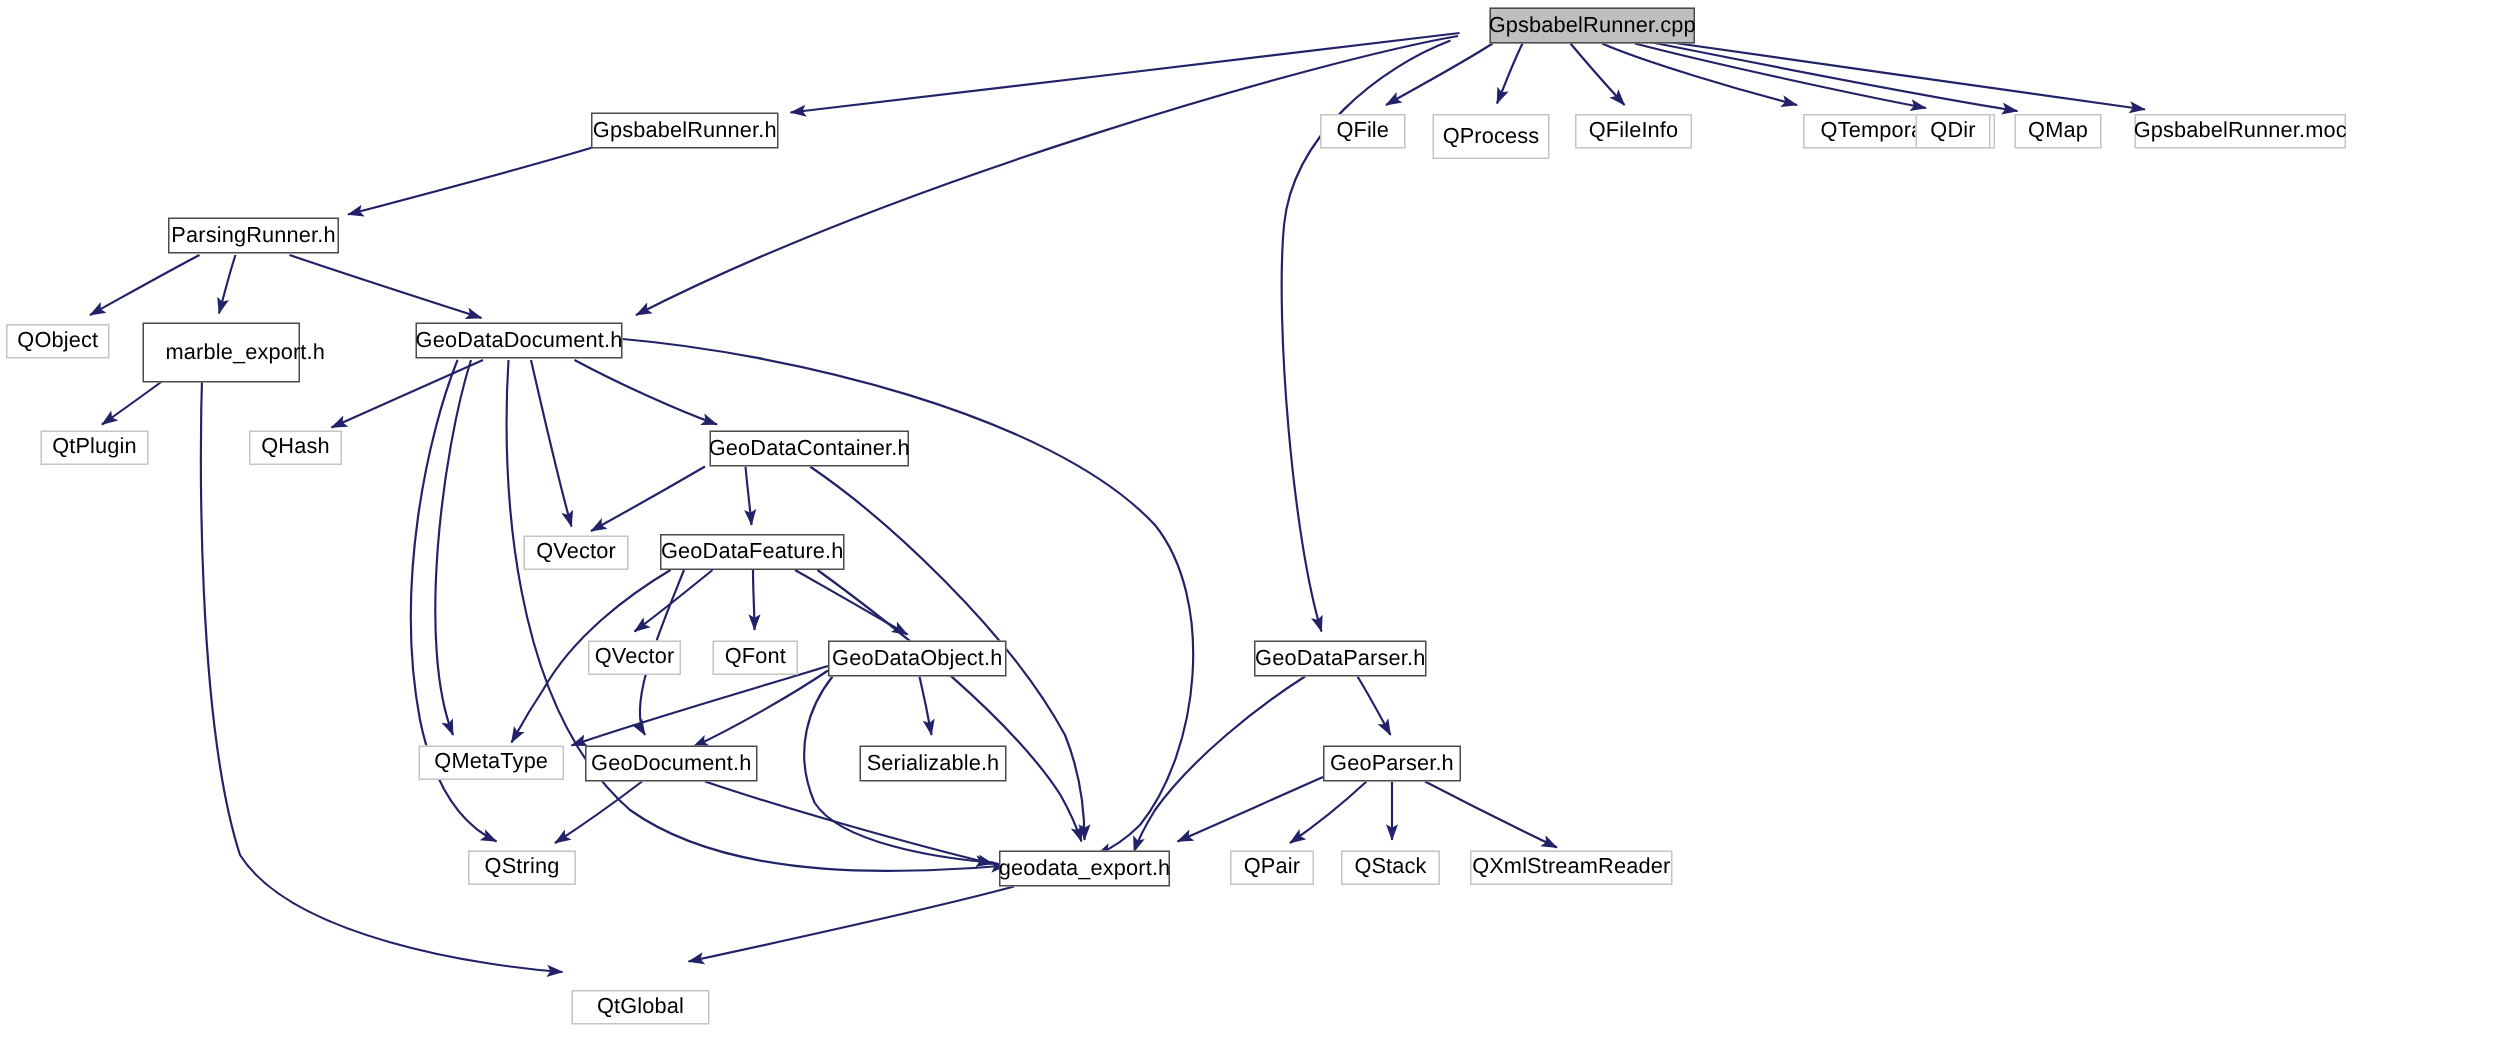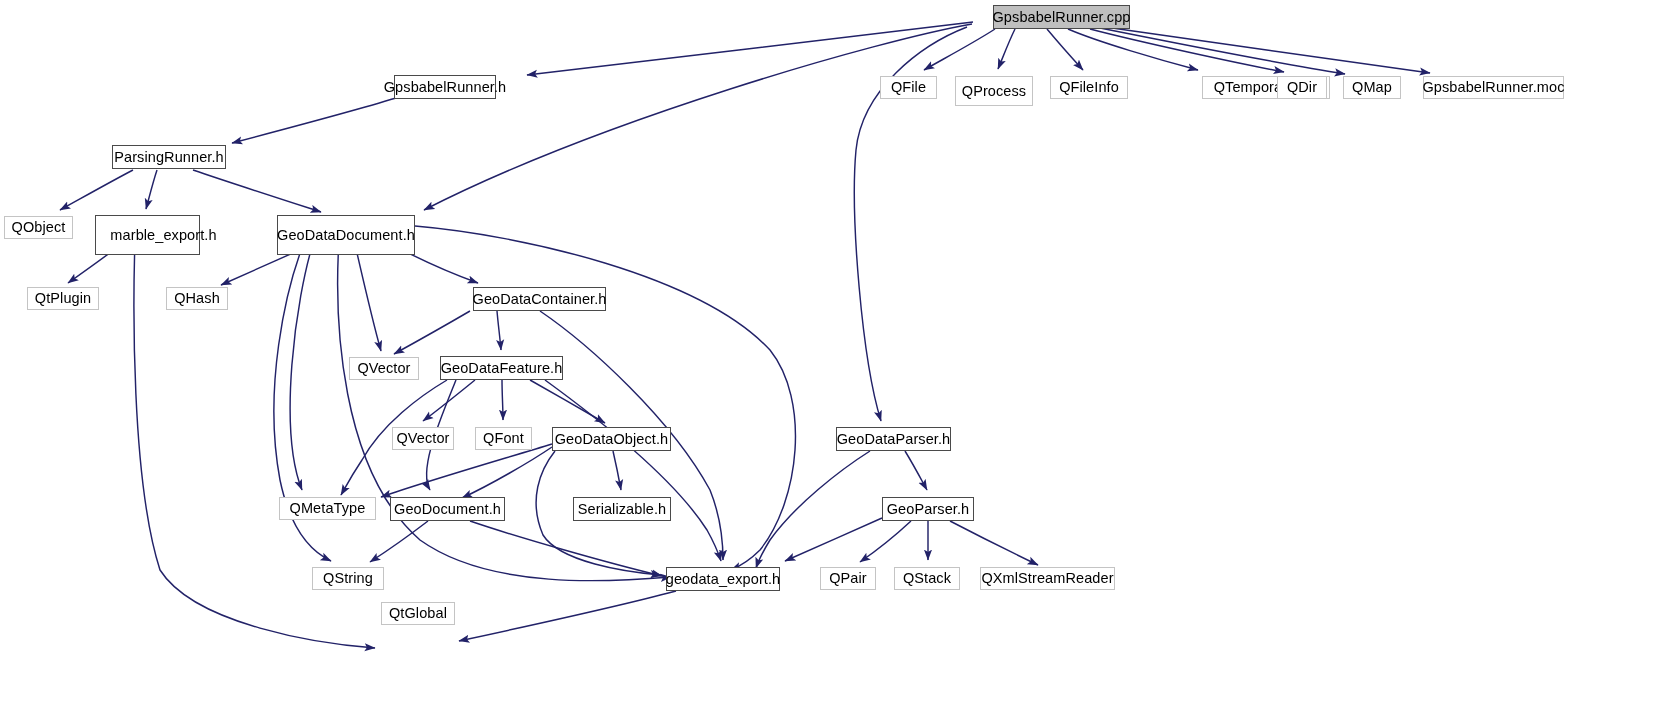--- a/index.html
+++ b/index.html
@@ -107,21 +107,21 @@
         <path d="M 950,521 C 975,534 1013,553 1038,565" marker-end="url(#arrow)"></path>
         <path d="M 882,518 C 855,530 810,550 785,561" marker-end="url(#arrow)"></path>
         <path d="M 676,591 C 620,606 510,630 459,641" marker-end="url(#arrow)"></path>
       </g>
   </svg>
 
   <div id="node-layer">
       <div class="node root" style="left: 973px; top: 5px; width: 137px; height: 24px;">
         <span class="node-label">GpsbabelRunner.cpp</span>
       </div>
-      <div class="node hdr" style="left: 394px; top: 75px; width: 102px; height: 24px;">
+      <div class="node hdr" style="left: 394px; top: 75px; width: 125px; height: 24px;">
         <span class="node-label">GpsbabelRunner.h</span>
       </div>
       <div class="node plain" style="left: 880px; top: 76px; width: 57px; height: 23px;">
         <span class="node-label">QFile</span>
       </div>
       <div class="node plain" style="left: 955px; top: 76px; width: 78px; height: 30px;">
         <span class="node-label">QProcess</span>
       </div>
       <div class="node plain" style="left: 1050px; top: 76px; width: 78px; height: 23px;">
         <span class="node-label">QFileInfo</span>
@@ -140,21 +140,21 @@
       </div>
       <div class="node hdr" style="left: 112px; top: 145px; width: 114px; height: 24px;">
         <span class="node-label">ParsingRunner.h</span>
       </div>
       <div class="node plain" style="left: 4px; top: 216px; width: 69px; height: 23px;">
         <span class="node-label">QObject</span>
       </div>
       <div class="node hdr" style="left: 95px; top: 215px; width: 105px; height: 40px; padding-left: 32px;">
         <span class="node-label">marble_export.h</span>
       </div>
-      <div class="node hdr" style="left: 277px; top: 215px; width: 138px; height: 40px;">
+      <div class="node hdr" style="left: 277px; top: 215px; width: 138px; height: 24px;">
         <span class="node-label">GeoDataDocument.h</span>
       </div>
       <div class="node plain" style="left: 27px; top: 287px; width: 72px; height: 23px;">
         <span class="node-label">QtPlugin</span>
       </div>
       <div class="node plain" style="left: 166px; top: 287px; width: 62px; height: 23px;">
         <span class="node-label">QHash</span>
       </div>
       <div class="node hdr" style="left: 428px; top: 287px; width: 133px; height: 24px; margin-left: 45px;">
         <span class="node-label">GeoDataContainer.h</span>
@@ -197,18 +197,18 @@
       </div>
       <div class="node plain" style="left: 820px; top: 567px; width: 56px; height: 23px;">
         <span class="node-label">QPair</span>
       </div>
       <div class="node plain" style="left: 894px; top: 567px; width: 66px; height: 23px;">
         <span class="node-label">QStack</span>
       </div>
       <div class="node plain" style="left: 980px; top: 567px; width: 135px; height: 23px;">
         <span class="node-label">QXmlStreamReader</span>
       </div>
-      <div class="node plain" style="left: 381px; top: 602px; width: 74px; height: 23px;">
+      <div class="node plain" style="left: 381px; top: 660px; width: 92px; height: 23px;">
         <span class="node-label">QtGlobal</span>
       </div>
     </div>
 
 </div>
 
 </body></html>

